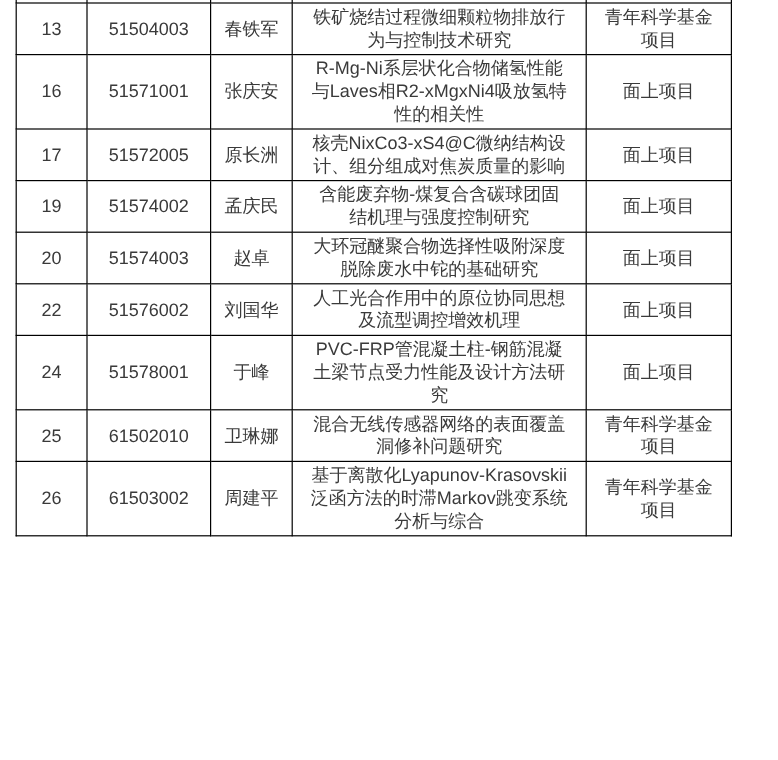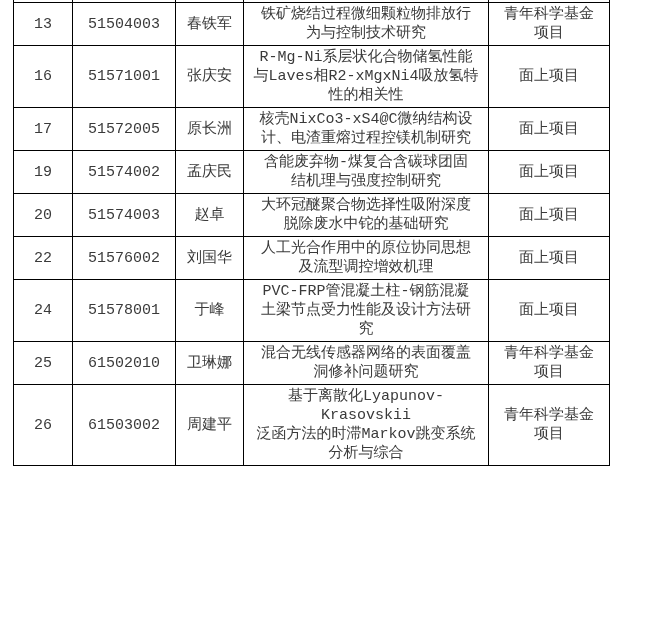--- a/index.html
+++ b/index.html
@@ -6,21 +6,21 @@
     margin: 0;
     padding: 0;
     background: #ffffff;
   }
   .canvas {
     position: relative;
     width: 648px;
     height: 633px;
     background: #ffffff;
     overflow: hidden;
-    font-family: Liberation Mono, monospace;
+    font-family: Liberation Sans, sans-serif;
   }
   table.projects {
     position: absolute;
     left: 13px;
     top: -2px;
     border-collapse: collapse;
     table-layout: fixed;
   }
   table.projects td {
     border: 1px solid #000000;
@@ -88,21 +88,21 @@
           <td class="cell-title">R-Mg-Ni系层状化合物储氢性能
 与Laves相R2-xMgxNi4吸放氢特
 性的相关性</td>
           <td class="cell-type">面上项目</td>
         </tr>
         <tr>
           <td class="cell-serial">17</td>
           <td class="cell-grant-number">51572005</td>
           <td class="cell-pi-name">原长洲</td>
           <td class="cell-title">核壳NixCo3-xS4@C微纳结构设
-计、电渣重熔过程控镁机制研究</td>
+计、组分组成对焦炭质量的影响</td>
           <td class="cell-type">面上项目</td>
         </tr>
         <tr>
           <td class="cell-serial">19</td>
           <td class="cell-grant-number">51574002</td>
           <td class="cell-pi-name">孟庆民</td>
           <td class="cell-title">含能废弃物-煤复合含碳球团固
 结机理与强度控制研究</td>
           <td class="cell-type">面上项目</td>
         </tr>

